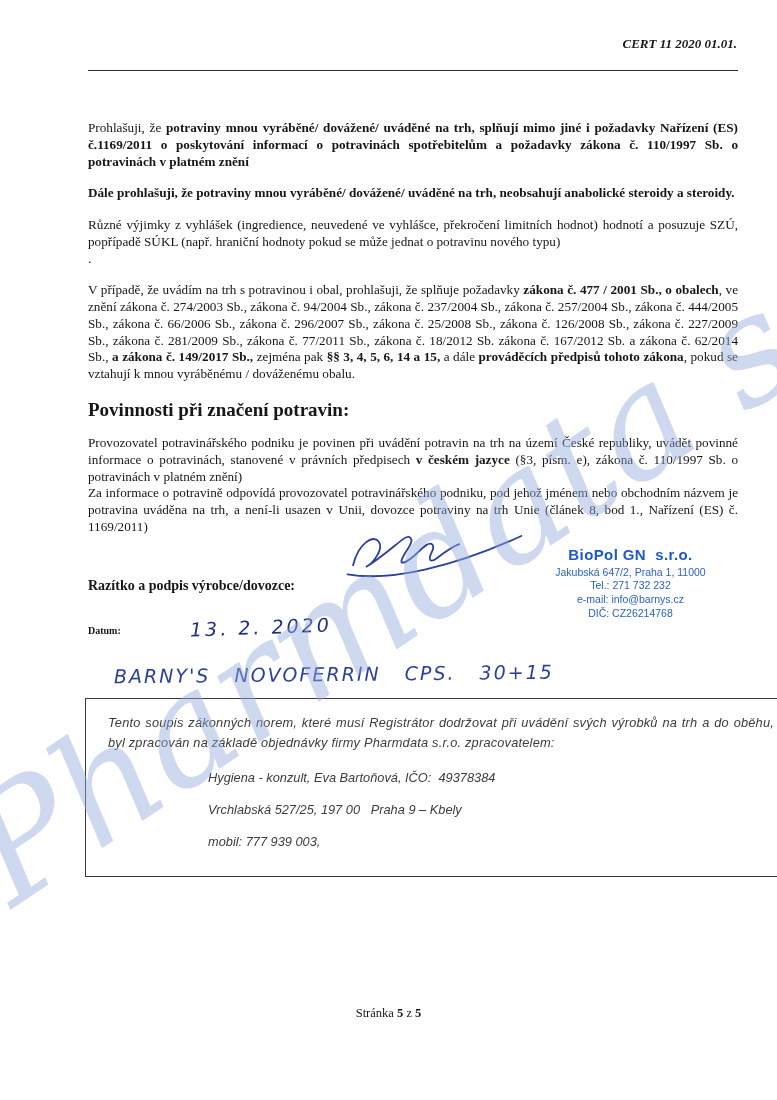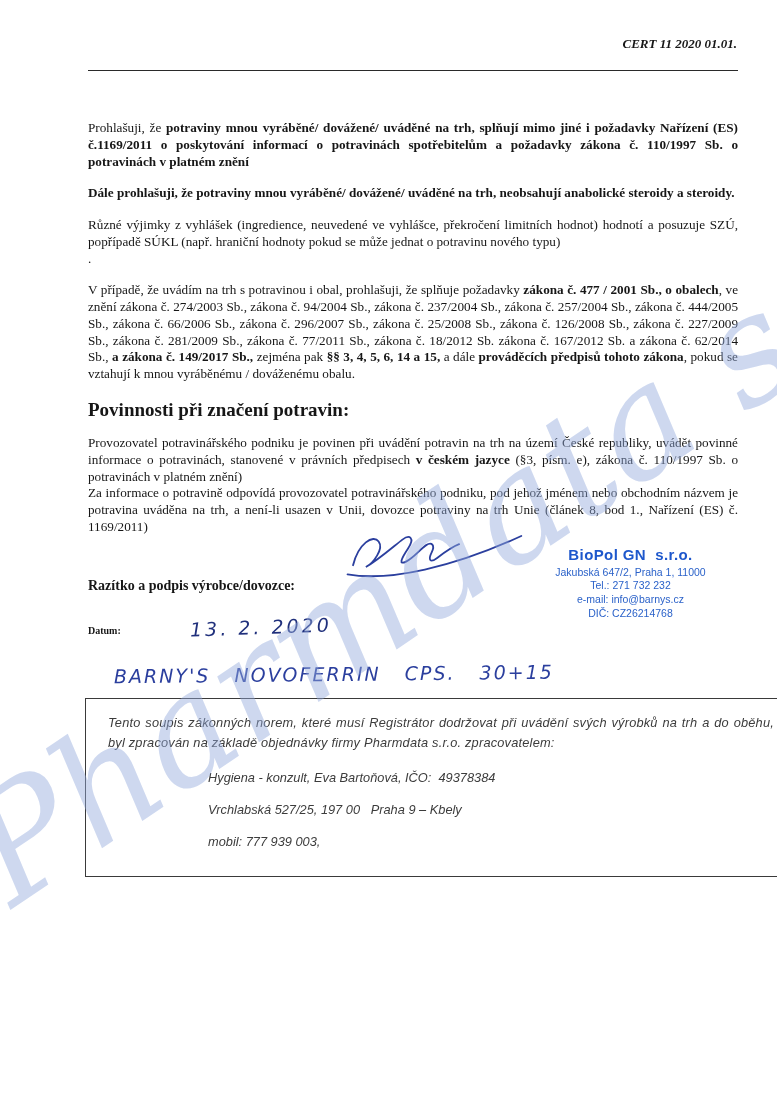--- a/index.html
+++ b/index.html
@@ -177,14 +177,15 @@
 
     <div class="info-box">
       <p class="box-intro">Tento soupis zákonných norem, které musí Registrátor dodržovat při uvádění svých výrobků na trh a do oběhu, byl zpracován na základě objednávky firmy Pharmdata s.r.o. zpracovatelem:</p>
       <p class="box-line">Hygiena - konzult, Eva Bartoňová, IČO:  49378384</p>
       <p class="box-line">Vrchlabská 527/25, 197 00   Praha 9 – Kbely</p>
       <p class="box-line">mobil: 777 939 003,</p>
     </div>
 
   </div>
 
+  <div class="footer"><span>Stránka </span><span style="font-weight: bold;">5</span><span> z </span><span style="font-weight: bold;">5</span></div>
 
 </div>
 
 </body></html>

